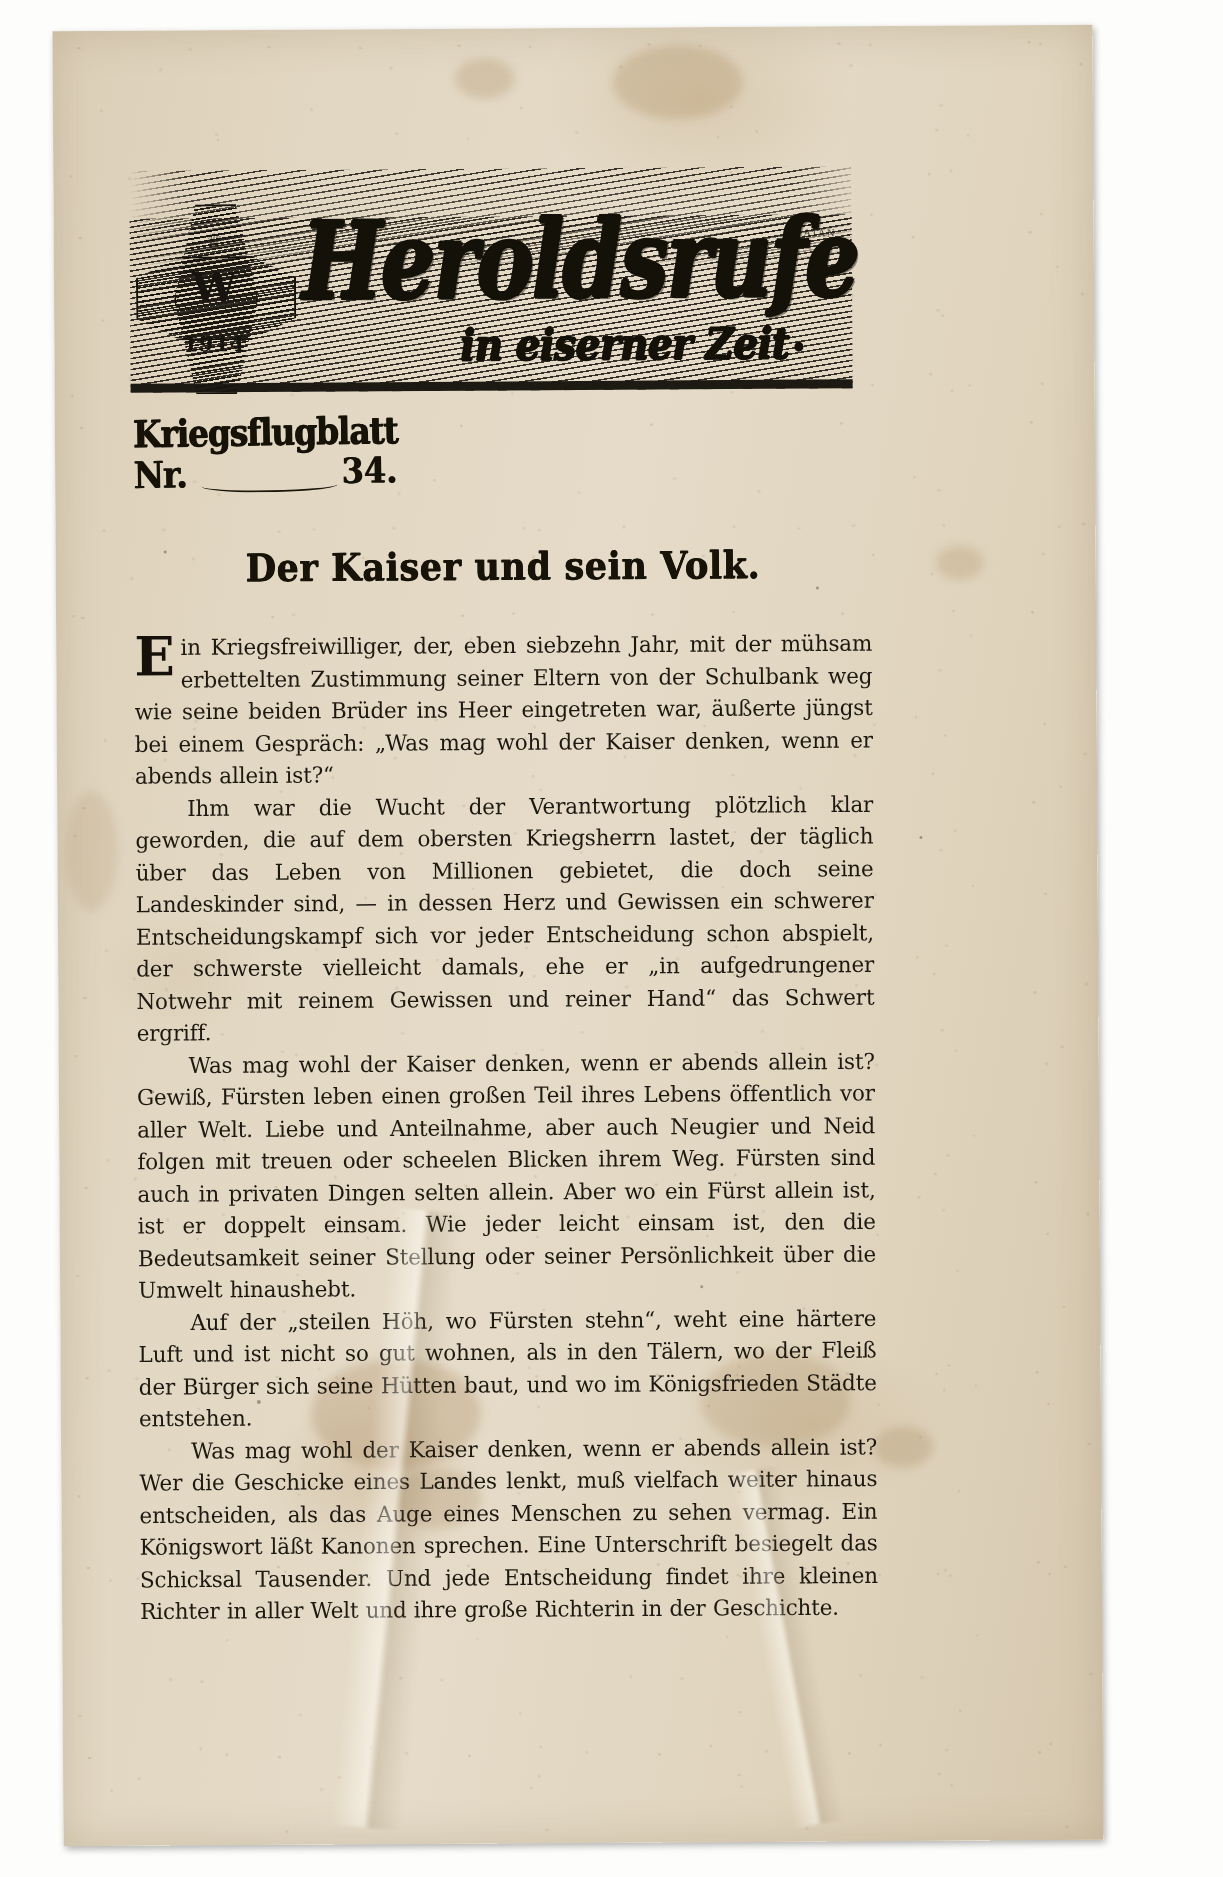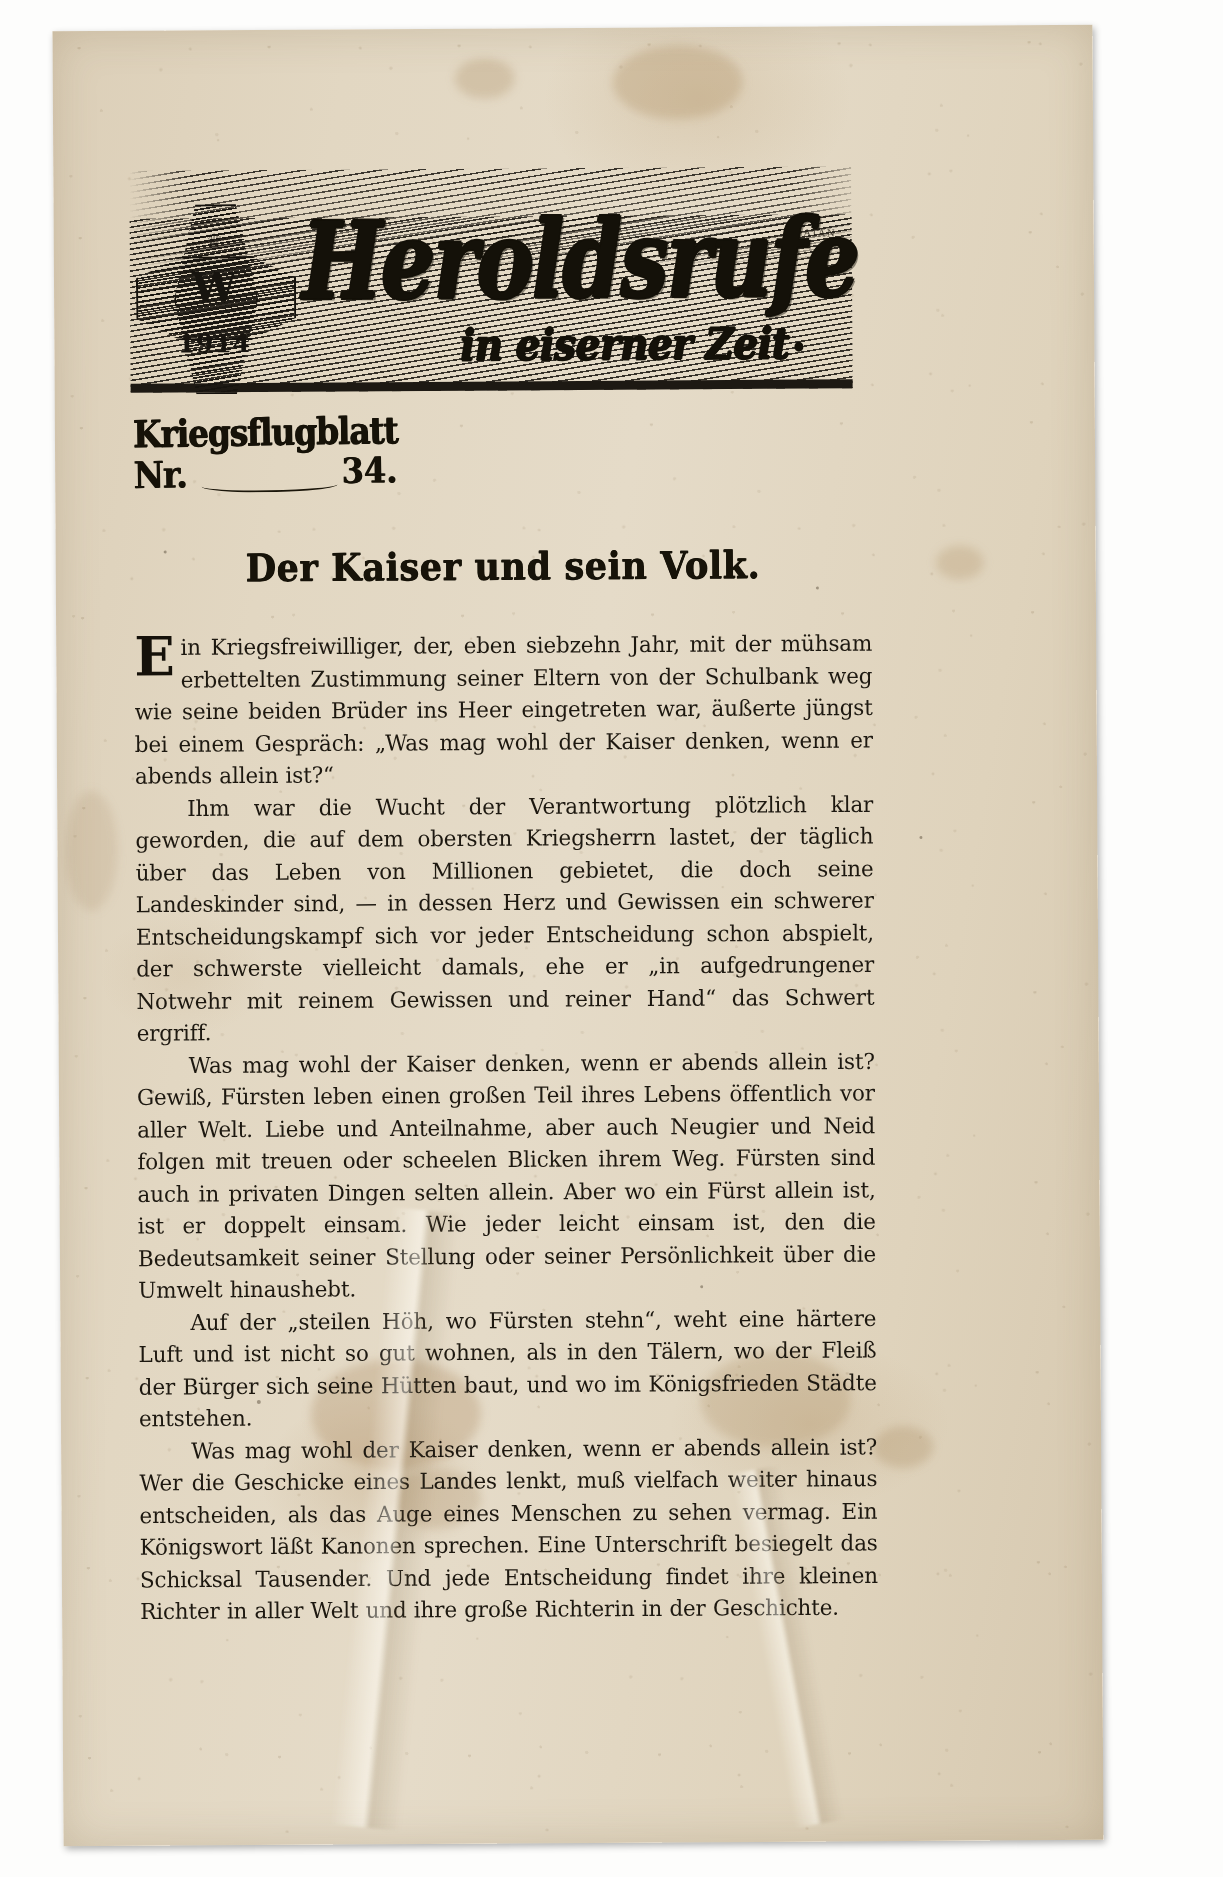--- a/index.html
+++ b/index.html
@@ -156,21 +156,21 @@
     line-height: 50px;
     text-align: center;
     color: #17140f;
   }
   .ic-year {
     position: absolute;
     left: 40px; top: 126px;
     width: 76px; height: 28px;
     font-family: "DejaVu Serif", serif;
     font-weight: 700;
-    font-size: 25px;
+    font-size: 21px;
     line-height: 28px;
     text-align: center;
     letter-spacing: 1px;
     color: #17140f;
   }
 
   
   .mast-title {
     position: absolute;
     left: 172px;

